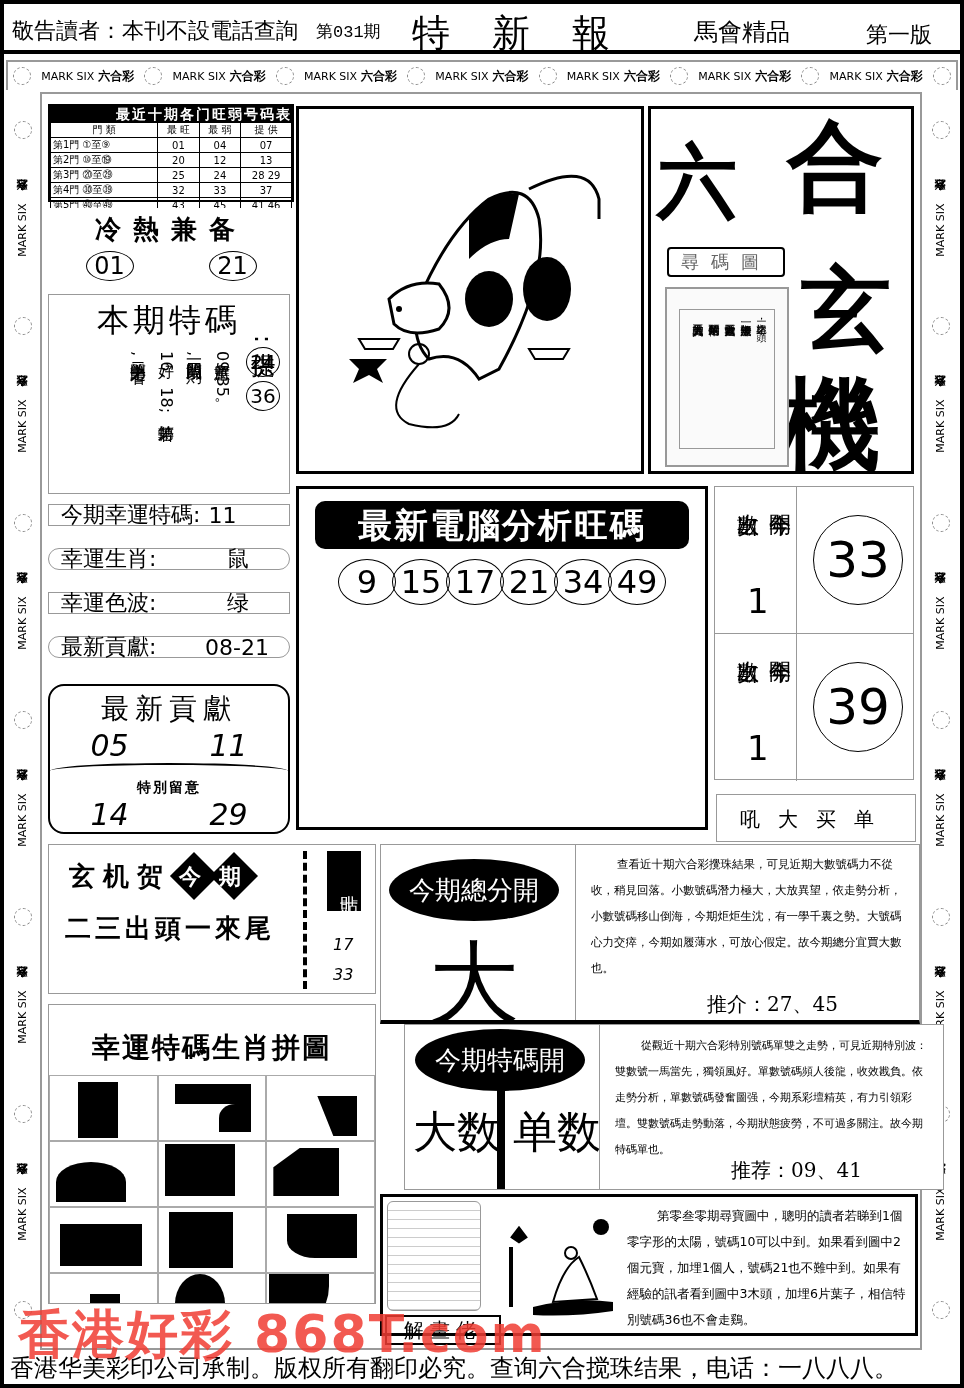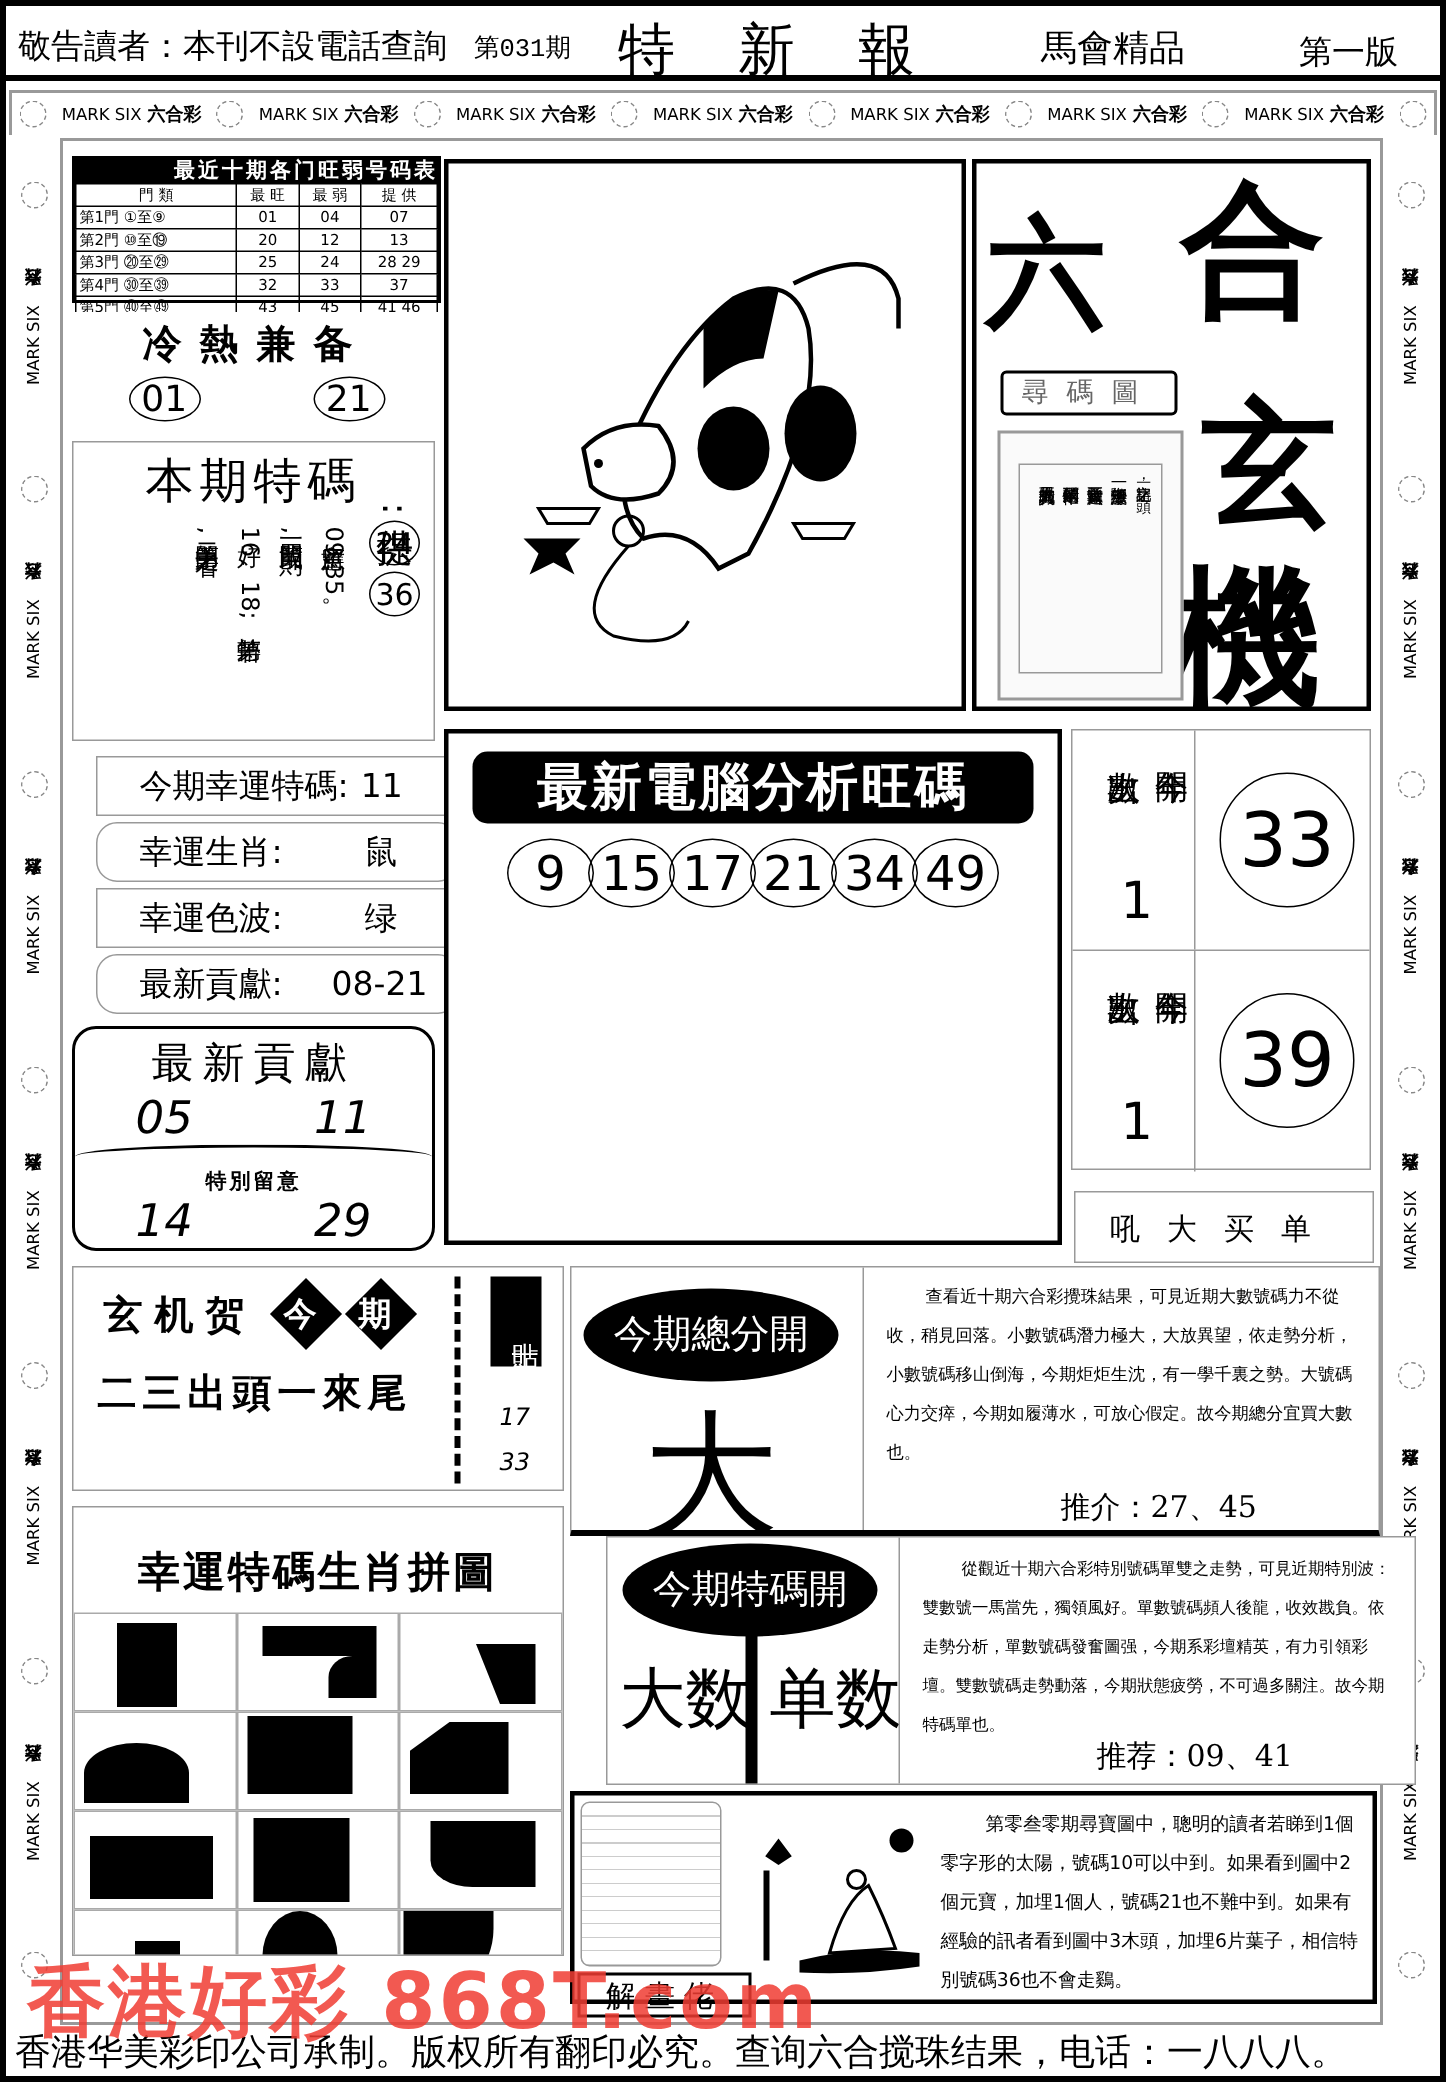--- a/index.html
+++ b/index.html
@@ -31,21 +31,21 @@
 .coldhot .nums{display:flex;justify-content:space-around;margin-top:4px}
 .oval{border:1.5px solid #000;border-radius:50%;display:inline-flex;align-items:center;justify-content:center;font-family:"DejaVu Sans",sans-serif}
 .coldhot .oval{width:48px;height:30px;font-size:24px}
 .special{left:48px;top:294px;width:242px;height:200px;border:1.5px solid #999}
 .special .h{font-size:32px;text-align:center;margin-top:4px;font-family:"DejaVu Sans",sans-serif;letter-spacing:4px}
 .vcols{position:absolute;left:10px;top:56px;display:flex;flex-direction:row-reverse;gap:6px;height:140px}
 .vcol{writing-mode:vertical-rl;font-size:16px;line-height:22px;font-family:"DejaVu Sans",sans-serif}
 .provide{position:absolute;right:6px;top:40px;width:40px;text-align:center}
 .provide .p{font-size:24px;writing-mode:vertical-rl;margin:0 auto;font-family:"DejaVu Sans",sans-serif}
 .provide .oval{width:34px;height:30px;font-size:20px;margin-top:4px}
-.lucky{left:64px;width:242px;height:40px;border:1.5px solid #999;font-size:22px;font-family:"DejaVu Sans",sans-serif;display:flex;align-items:center;padding-left:28px}
+.lucky{left:48px;width:242px;height:22px;border:1.5px solid #999;font-size:22px;font-family:"DejaVu Sans",sans-serif;display:flex;align-items:center;padding-left:12px}
 .lucky.round{border-radius:14px}
 .lucky .v{margin-left:auto;margin-right:40px}
 .contrib{left:48px;top:684px;width:242px;height:150px;border:2px solid #000;border-radius:16px;overflow:hidden}
 .contrib .h{font-size:28px;text-align:center;margin-top:4px;letter-spacing:6px;font-family:"DejaVu Sans",sans-serif}
 .contrib .row{display:flex;justify-content:space-around;font-size:30px;font-style:italic;font-family:"DejaVu Sans",sans-serif}
 .contrib .wave{height:16px;border-top:2px solid #000;border-radius:50% 50% 0 0}
 .contrib .s{font-size:14px;font-weight:bold;text-align:center;letter-spacing:2px}
 
 .rat{left:296px;top:106px;width:348px;height:368px;border:3px solid #000}
 .lhxj{left:648px;top:106px;width:266px;height:368px;border:3px solid #000}
@@ -62,21 +62,21 @@
 .analysis p{font-size:16px;line-height:34px;padding:8px 16px 0 30px;text-indent:32px}
 .counts{left:714px;top:486px;width:200px;height:294px;border:1.5px solid #999}
 .count-cell{position:absolute;left:0;width:198px;height:147px;border-bottom:1.5px solid #999}
 .count-cell .lbl{position:absolute;left:0;top:0;width:82px;height:100%;border-right:1.5px solid #999}
 .count-cell .v1{position:absolute;left:20px;top:10px;writing-mode:vertical-rl;font-size:22px;font-family:"DejaVu Sans",sans-serif;line-height:26px}
 .count-cell .v2{position:absolute;left:50px;top:10px;writing-mode:vertical-rl;font-size:22px;font-family:"DejaVu Sans",sans-serif}
 .count-cell .n{position:absolute;left:32px;top:94px;font-size:34px;font-family:"DejaVu Sans",sans-serif}
 .count-cell .oval{position:absolute;left:98px;top:28px;width:90px;height:90px;font-size:50px}
 .buy{left:716px;top:794px;width:200px;height:48px;border:1.5px solid #999;text-align:center;font-size:20px;letter-spacing:18px;line-height:48px;font-family:"DejaVu Sans",sans-serif}
 .xuanji{left:48px;top:844px;width:328px;height:150px;border:1.5px solid #999}
-.xuanji .h{position:absolute;left:20px;top:14px;font-size:26px;font-weight:bold;letter-spacing:8px;display:flex;gap:16px}
+.xuanji .h{position:absolute;left:20px;top:14px;font-size:26px;font-weight:bold;letter-spacing:8px;display:flex;gap:6px}
 .dia{display:inline-block;width:34px;height:34px;background:#000;color:#fff;transform:rotate(45deg);text-align:center}
 .dia span{display:inline-block;transform:rotate(-45deg);line-height:34px;font-size:22px}
 .xuanji .l{position:absolute;left:16px;font-size:26px;font-weight:bold;letter-spacing:4px}
 .xuanji .dash{position:absolute;left:254px;top:6px;height:138px;border-left:4px dashed #000}
 .xuanji .tag{position:absolute;left:278px;top:6px;width:34px;height:60px;background:#000;color:#fff;writing-mode:vertical-rl;font-size:18px;text-align:center}
 .xuanji .n{position:absolute;left:284px;font-size:16px;font-style:italic;font-family:"DejaVu Sans",sans-serif}
 .puzzle{left:48px;top:1004px;width:328px;height:300px;border:1.5px solid #999;overflow:hidden}
 .puzzle .h{text-align:center;font-size:28px;font-weight:bold;letter-spacing:2px;margin-top:24px}
 .grid{display:grid;grid-template-columns:repeat(3,1fr);grid-auto-rows:66px;margin-top:8px}
 .piece{border:1px solid #aaa;position:relative;overflow:hidden}

